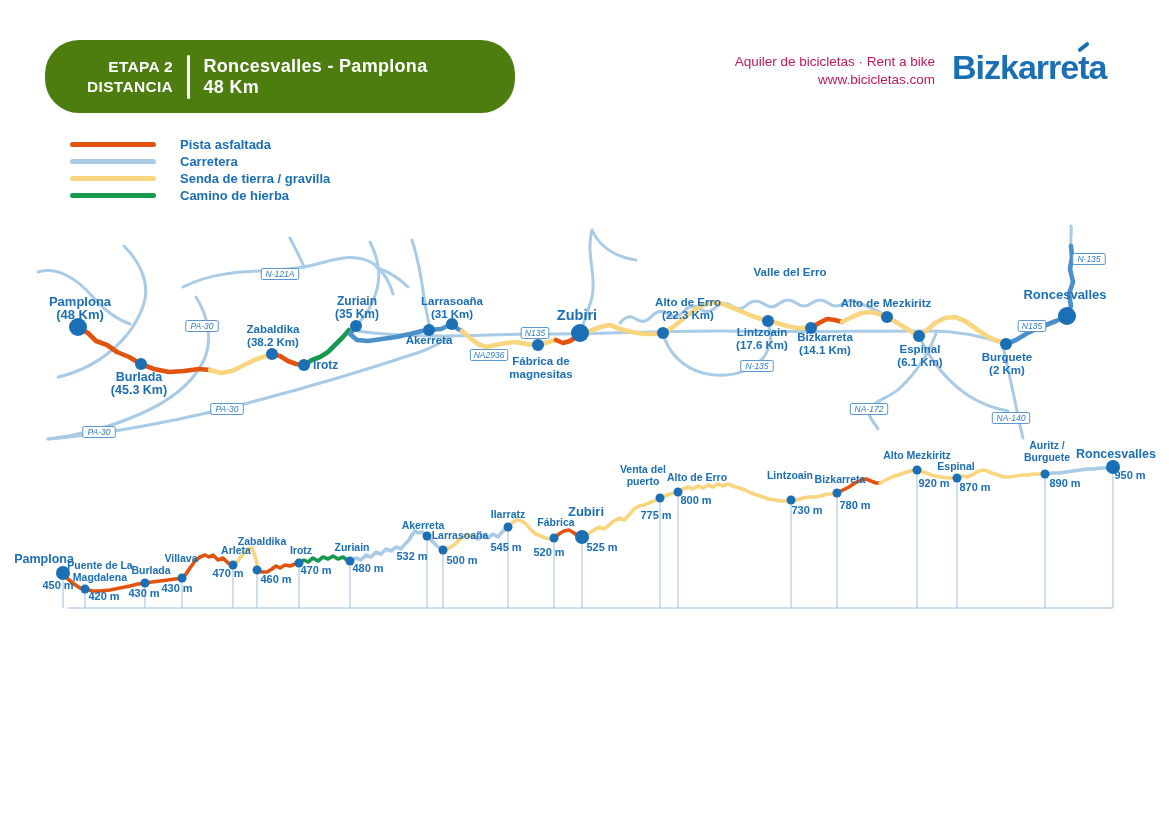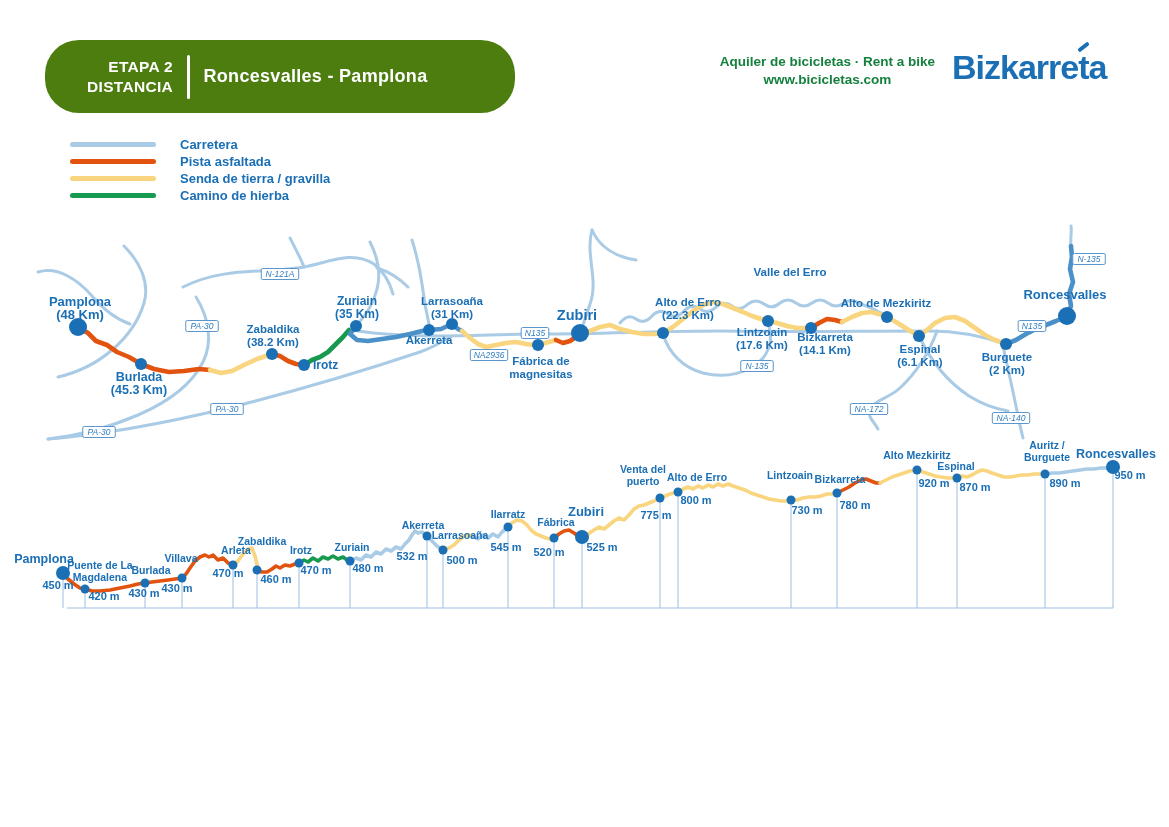--- a/index.html
+++ b/index.html
@@ -2,21 +2,21 @@
 <html><head>
 <meta charset="utf-8">
 <style>
   html,body{margin:0;padding:0;width:1169px;height:827px;background:#ffffff;overflow:hidden}
   .stage{position:relative;width:1169px;height:827px;font-family:"Liberation Sans","DejaVu Sans",sans-serif}
   #scene{position:absolute;left:0;top:0}
   .badge{position:absolute;left:45px;top:40px;width:470px;height:73px;background:#1b74bd;border-radius:34px;display:flex;align-items:center;color:#fff;font-weight:bold}
   .badge-left{width:128px;text-align:right;font-size:15.5px;line-height:20px;letter-spacing:.3px}
   .badge-divider{width:2.5px;height:44px;background:#fff;margin:0 14px;border-radius:2px}
   .badge-right{font-size:18px;line-height:21px;letter-spacing:.3px}
-  .promo{position:absolute;right:234px;top:53px;text-align:center;color:#15803d;font-weight:bold;font-size:13.5px;line-height:18px}
+  .promo{position:absolute;right:234px;top:53px;text-align:right;color:#be185d;font-weight:normal;font-size:13.5px;line-height:18px}
   .logo{position:absolute;left:952px;top:48px;color:#1b6fb5;font-weight:bold;font-size:34px;letter-spacing:-1px}
   .logo-accent{position:absolute;right:16px;top:-3px;width:13px;height:4px;background:#1b6fb5;border-radius:2px;transform:rotate(-38deg)}
   .legend{position:absolute;left:70px;top:136px}
   .legend-row{display:flex;align-items:center;height:17px}
   .legend-swatch{width:86px;height:5.5px;border-radius:3px;margin-right:24px}
   .legend-label{color:#1b6fb5;font-weight:bold;font-size:13px}
   #scene text{font-family:"Liberation Sans","DejaVu Sans",sans-serif;font-weight:bold;fill:#1b6fb5}
   #scene text.roadlbl{font-weight:normal;font-style:italic;fill:#2f7cc0}
 </style>
 </head>
@@ -25,41 +25,42 @@
 <div class="stage">
 
   <div class="badge" style="background: #4d7c0f;">
     <div class="badge-left">
       <div>ETAPA 2</div>
       <div>DISTANCIA</div>
     </div>
     <div class="badge-divider"></div>
     <div class="badge-right">
       <div>Roncesvalles - Pamplona</div>
+      <div>48 Km</div>
     </div>
   </div>
 
   <div class="promo">
     <div>Aquiler de bicicletas · Rent a bike</div>
     <div>www.bicicletas.com</div>
   </div>
 
   <div class="logo">
     <span>Bizkarreta</span>
     <span class="logo-accent"></span>
   </div>
 
   <div class="legend">
     <div class="legend-row">
+      <span class="legend-swatch" style="background: rgb(226, 83, 16);"></span>
+      <span class="legend-label">Pista asfaltada</span>
+    </div>
+    <div class="legend-row">
       <span class="legend-swatch" style="background: rgb(169, 203, 230);"></span>
       <span class="legend-label">Carretera</span>
-    </div>
-    <div class="legend-row">
-      <span class="legend-swatch" style="background: rgb(226, 83, 16);"></span>
-      <span class="legend-label">Pista asfaltada</span>
     </div>
     <div class="legend-row">
       <span class="legend-swatch" style="background: rgb(248, 213, 126);"></span>
       <span class="legend-label">Senda de tierra / gravilla</span>
     </div>
     <div class="legend-row">
       <span class="legend-swatch" style="background: rgb(23, 153, 79);"></span>
       <span class="legend-label">Camino de hierba</span>
     </div>
   </div>

